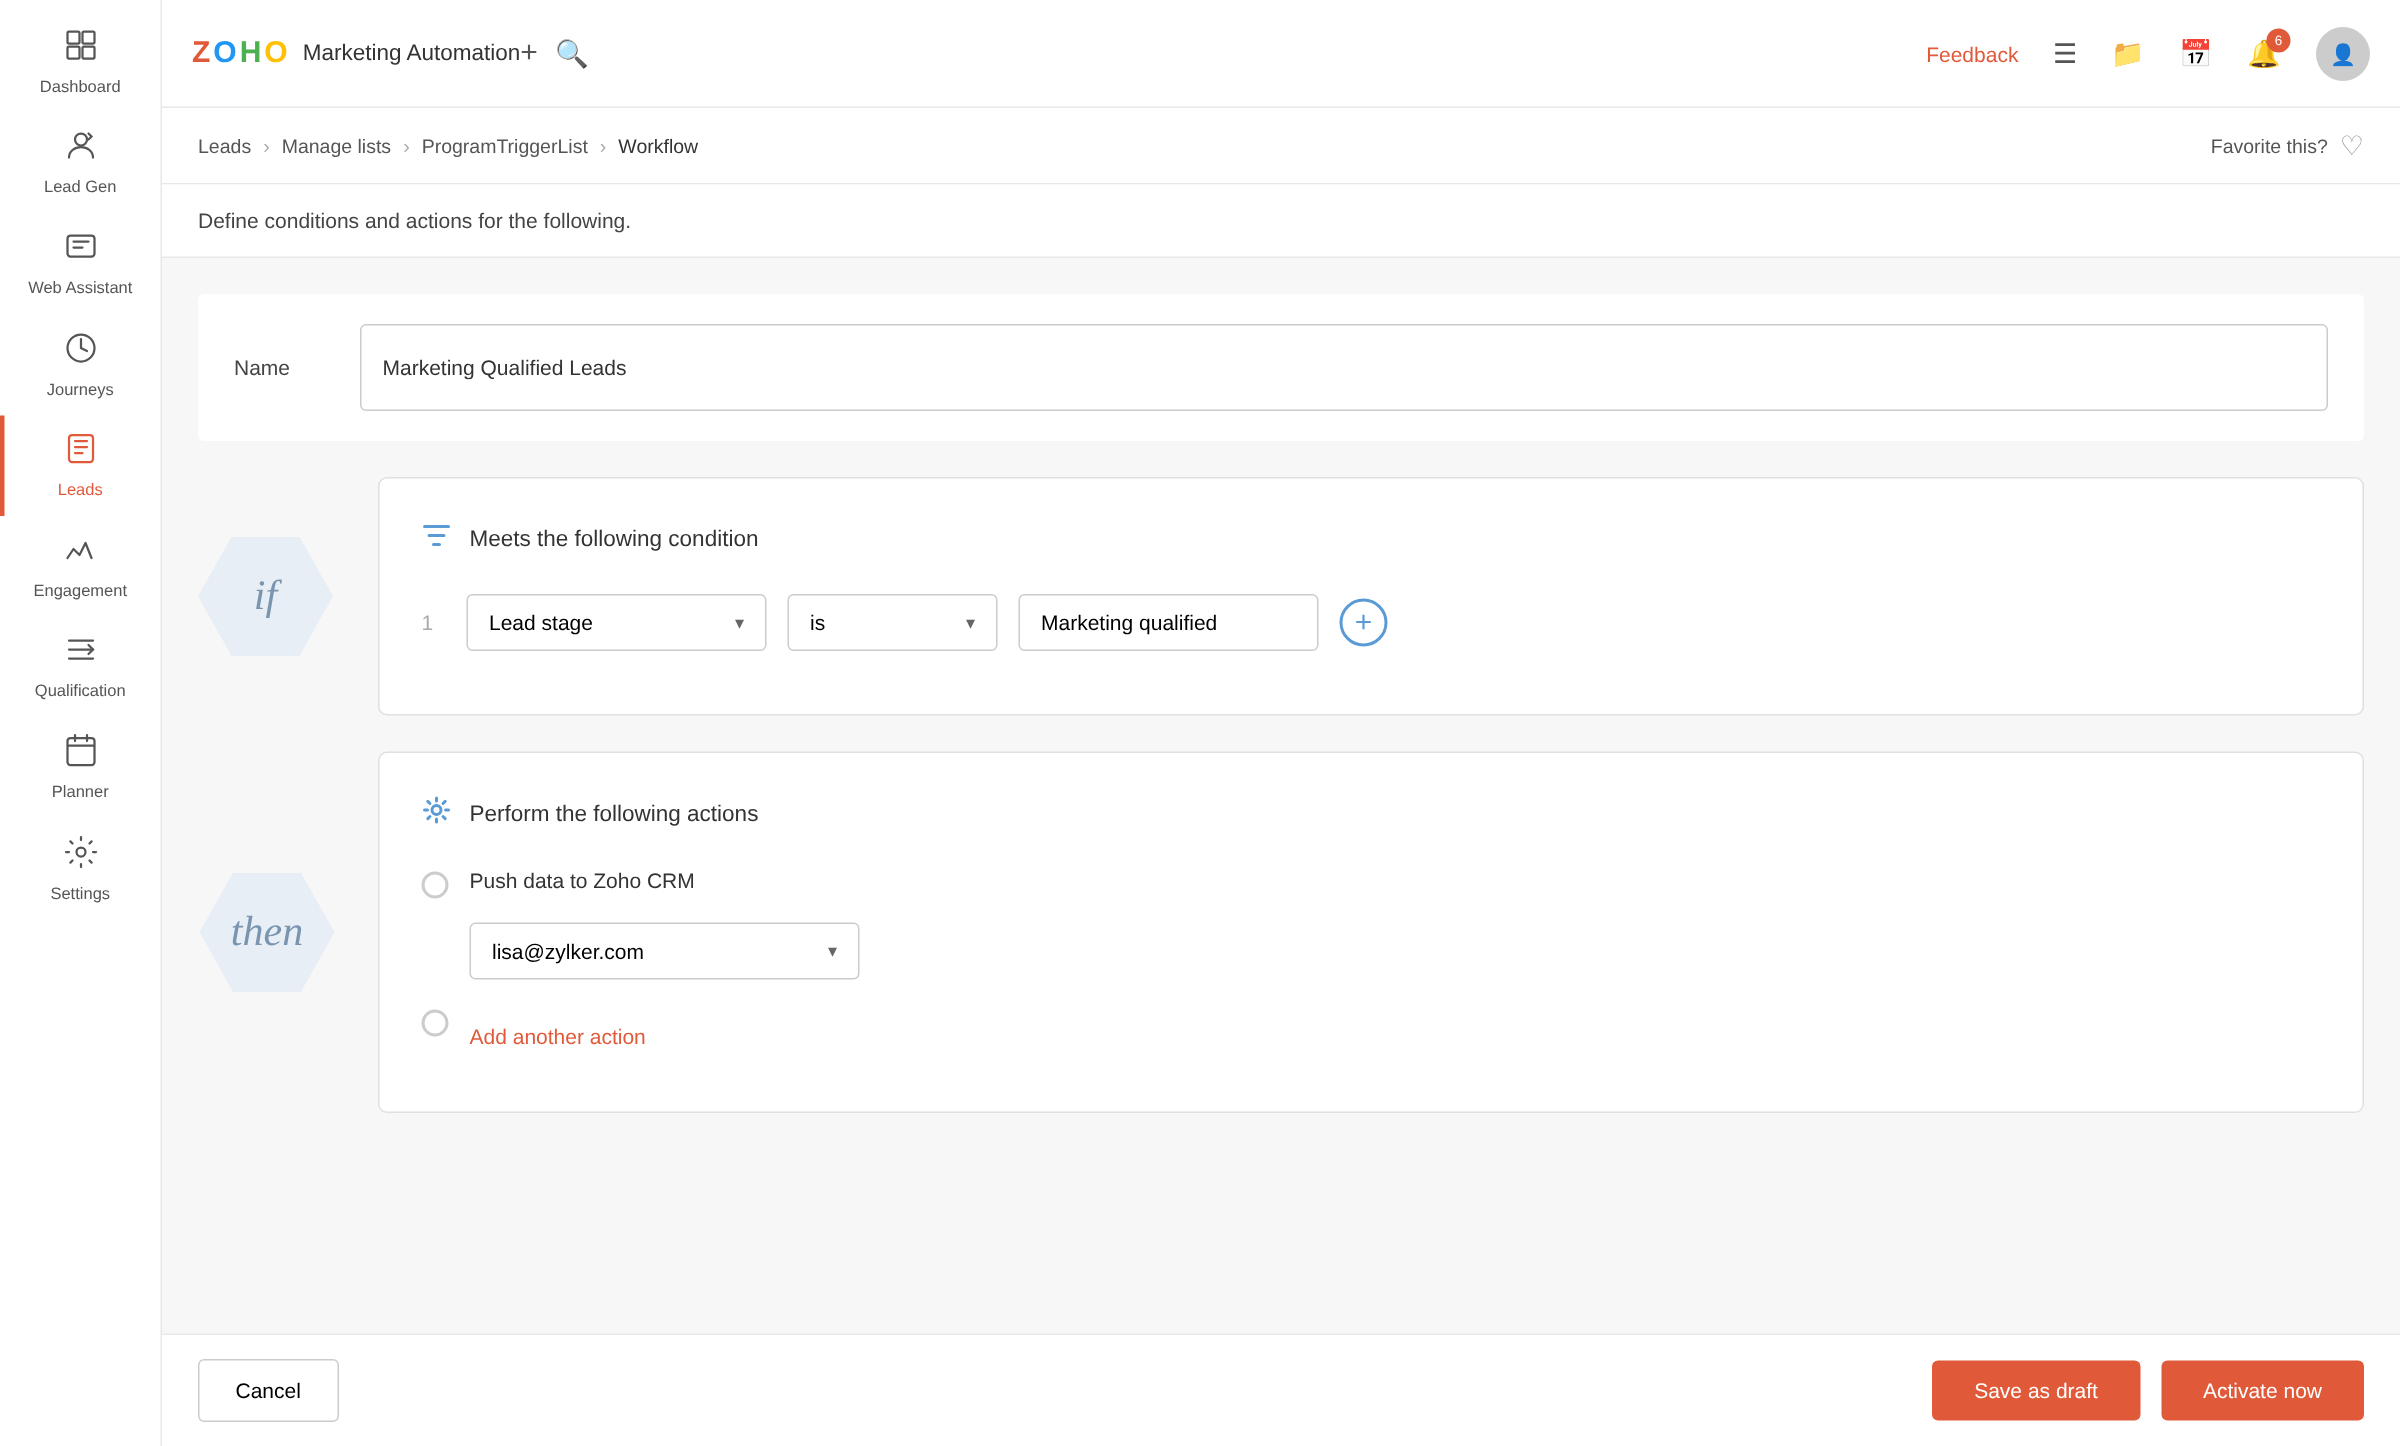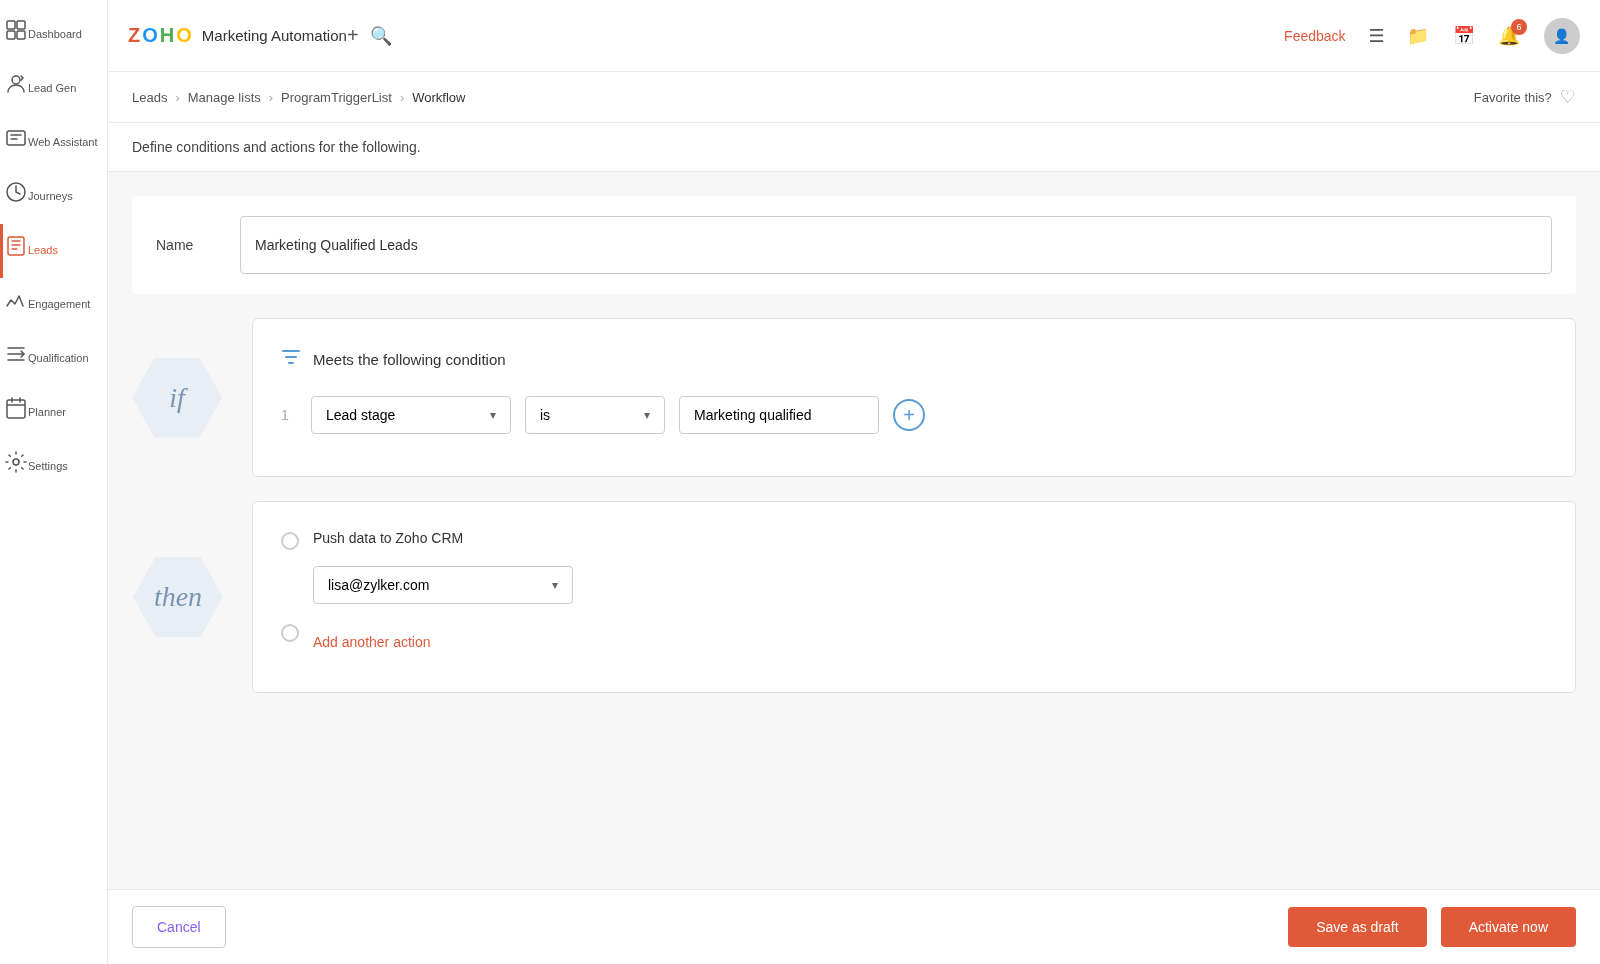--- a/index.html
+++ b/index.html
@@ -13,21 +13,21 @@
       display: flex;
       flex-direction: column;
       align-items: center;
       padding-top: 8px;
       flex-shrink: 0;
       height: 100%;
       overflow-y: auto;
     }
     .sidebar-item {
       display: flex;
-      flex-direction: row;
+      flex-direction: column;
       align-items: center;
       width: 100%;
       padding: 10px 4px;
       cursor: pointer;
       position: relative;
       color: #555;
       text-decoration: none;
     }
     .sidebar-item.active { color: #e05a3a; }
     .sidebar-item.active::before {
@@ -295,21 +295,21 @@
       justify-content: space-between;
       flex-shrink: 0;
     }
     .cancel-btn {
       border: 1px solid #ccc;
       border-radius: 4px;
       background: #fff;
       padding: 12px 24px;
       font-size: 14px;
       cursor: pointer;
-      color: #8b5cf6;
+      color: #000000;
     }
     .footer-right { display: flex; gap: 14px; }
     .draft-btn {
       border: none;
       border-radius: 4px;
       background: #e05a3a;
       color: #fff;
       padding: 12px 28px;
       font-size: 14px;
       cursor: pointer;
@@ -490,20 +490,29 @@
       </div>
 
       <div style="display:flex; align-items:stretch; gap:0;">
         <div style="width:120px; display:flex; align-items:center; justify-content:center; flex-shrink:0;">
           <div class="hex-shape">
             <span>then</span>
           </div>
         </div>
         <div class="action-block" style="flex:1; margin-bottom:0;">
           <div class="block-inner">
+            <div class="block-header">
+              <span class="gear-icon-blue">
+                <svg width="20" height="20" viewBox="0 0 20 20" fill="none">
+                  <circle cx="10" cy="10" r="3" stroke="#5b9bd5" stroke-width="2"></circle>
+                  <path d="M10 2v2M10 16v2M2 10h2M16 10h2M4.22 4.22l1.42 1.42M14.36 14.36l1.42 1.42M4.22 15.78l1.42-1.42M14.36 5.64l1.42-1.42" stroke="#5b9bd5" stroke-width="2" stroke-linecap="round"></path>
+                </svg>
+              </span>
+              <span>Perform the following actions</span>
+            </div>
             <div class="action-sub-item">
               <div class="dot-circle"></div>
               <div>
                 <div class="push-label">Push data to Zoho CRM</div>
                 <div class="crm-dropdown-wrap">
                   <div class="crm-dropdown">
                     <span>lisa@zylker.com</span>
                     <span class="chevron">▾</span>
                   </div>
                 </div>

